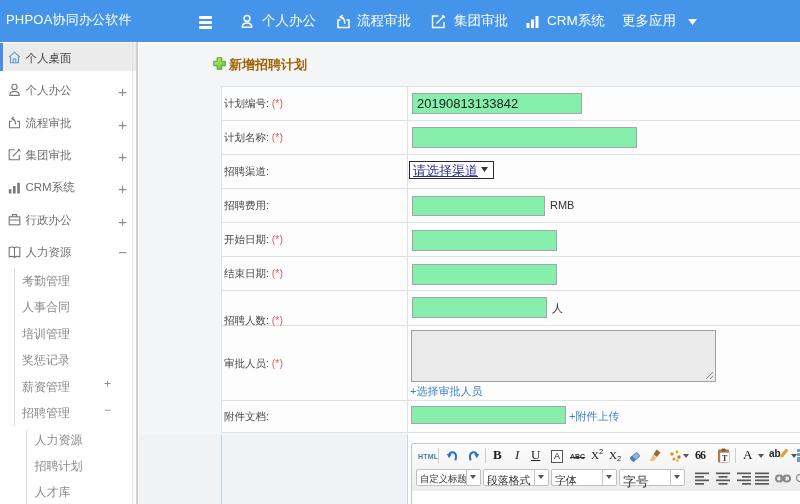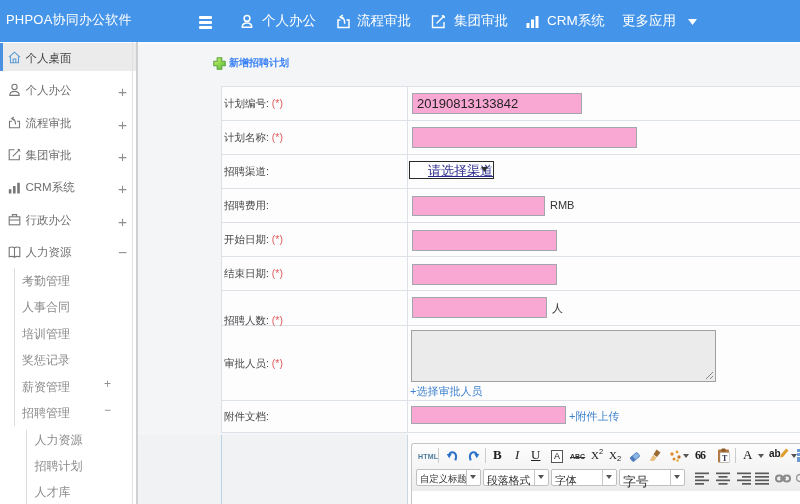--- a/index.html
+++ b/index.html
@@ -15,21 +15,21 @@
 
 #sidebar{left:0;top:42px;width:138px;height:462px;background:#fff;}
 #sidebar .l1t{position:absolute;left:25.5px;font-size:11.5px;color:#6e6e6e;white-space:nowrap;}
 #sidebar .l2t{position:absolute;left:22px;font-size:12px;color:#8a8a8a;white-space:nowrap;}
 #sidebar .l3t{position:absolute;left:34.5px;font-size:12px;color:#8a8a8a;white-space:nowrap;}
 #sidebar .pm{position:absolute;font-size:15.5px;color:#8e8e8e;font-weight:300;}
 .icn{position:absolute;}
 
 .lbl{position:absolute;left:224px;font-size:10.5px;color:#484848;white-space:nowrap;}
 .star{color:#e05c5c;}
-.inp{position:absolute;background:#f9a8d4;border:1px solid #a2a7ad;}
+.inp{position:absolute;background:#86efac;border:1px solid #a2a7ad;}
 .lnk{position:absolute;color:#3f82cc;font-size:11px;white-space:nowrap;}
 .unit{position:absolute;font-size:11px;color:#333;}
 
 .tsep{top:4px;width:1px;height:15px;background:#ccc;}
 .tbt{position:absolute;top:3px;font-size:13px;color:#222;}
 .ddl{position:absolute;top:1px;height:15px;border:1px solid #c0c0c0;background:#fff;border-radius:2px;}
 .ddl span{position:absolute;left:3px;top:2.5px;font-size:9.5px;color:#333;white-space:nowrap;letter-spacing:-0.2px;}
 .ddl i{position:absolute;right:0;top:0;width:13px;height:15px;border-left:1px solid #c8c8c8;}
 .ddl i:after{content:"";position:absolute;left:3px;top:5px;border-left:3.5px solid transparent;border-right:3.5px solid transparent;border-top:4.5px solid #555;}
 </style>
@@ -150,21 +150,21 @@
   <svg class="icn" style="left:212px;top:56px" width="15" height="15" viewBox="0 0 15 15">
       <defs>
         <linearGradient id="gp" x1="0" y1="0" x2="1" y2="1">
           <stop offset="0" stop-color="#d9f07e"></stop>
           <stop offset="0.45" stop-color="#97d94f"></stop>
           <stop offset="1" stop-color="#58bd3c"></stop>
         </linearGradient>
       </defs>
       <path d="M5.2 1.8 L9.8 1.8 L9.8 5.2 L13.2 5.2 L13.2 9.8 L9.8 9.8 L9.8 13.2 L5.2 13.2 L5.2 9.8 L1.8 9.8 L1.8 5.2 L5.2 5.2 Z" fill="url(#gp)" stroke="#58a53c" stroke-width="1.1" stroke-linejoin="round"></path>
     </svg>
-  <div class="abs" style="left:229px;top:56px;font-size:10px;font-weight:bold;color:#3b82f6;">新增招聘计划</div>
+  <div class="abs" style="left:229px;top:56px;font-size:13px;font-weight:bold;color:#a16207;">新增招聘计划</div>
 
   <div class="abs" style="left:408px;top:432px;width:392px;height:72px;background:#fdfdfe"></div>
 
   <div class="hline" style="left:221px;top:86px;width:579px"></div>
   <div class="hline" style="left:221px;top:120px;width:579px"></div>
   <div class="hline" style="left:221px;top:154px;width:579px"></div>
   <div class="hline" style="left:221px;top:188px;width:579px"></div>
   <div class="hline" style="left:221px;top:222px;width:579px"></div>
   <div class="hline" style="left:221px;top:256px;width:579px"></div>
   <div class="hline" style="left:221px;top:290px;width:579px"></div>
@@ -184,21 +184,21 @@
   <div class="lbl" style="top:232.5px">开始日期: <span class="star">(*)</span></div>
   <div class="lbl" style="top:266.5px">结束日期: <span class="star">(*)</span></div>
   <div class="lbl" style="top:314px">招聘人数: <span class="star">(*)</span></div>
   <div class="lbl" style="top:356.5px">审批人员: <span class="star">(*)</span></div>
   <div class="lbl" style="top:409.5px">附件文档:</div>
 
   <div class="inp" style="left:412px;top:93px;width:164px;height:19px;font-size:13px;color:#222;line-height:19px;padding-left:4px">20190813133842</div>
   <div class="inp" style="left:412px;top:127px;width:223px;height:19px"></div>
 
   <div class="abs" style="left:409px;top:161px;width:83px;height:16px;border:1.5px solid #2a2a2a;background:#fff;">
-     <span style="position:absolute;left:18px;top:-0.5px;font-size:13px;color:#2d2d8e;text-decoration:underline;white-space:nowrap">请选择渠道</span>
+     <span style="position:absolute;left:3px;top:-0.5px;font-size:13px;color:#2d2d8e;text-decoration:underline;white-space:nowrap">请选择渠道</span>
      <svg style="position:absolute;left:71px;top:5px" width="7" height="5" viewBox="0 0 7 5">
         <path d="M0 0 L7 0 L3.5 5 Z" fill="#333"></path>
       </svg>
   </div>
   <div class="inp" style="left:412px;top:196px;width:131px;height:18px"></div>
   <div class="unit" style="left:550px;top:199px">RMB</div>
   <div class="inp" style="left:412px;top:230px;width:143px;height:19px"></div>
   <div class="inp" style="left:412px;top:264px;width:143px;height:19px"></div>
   <div class="inp" style="left:412px;top:297px;width:133px;height:19px"></div>
   <div class="unit" style="left:552px;top:301px">人</div>

